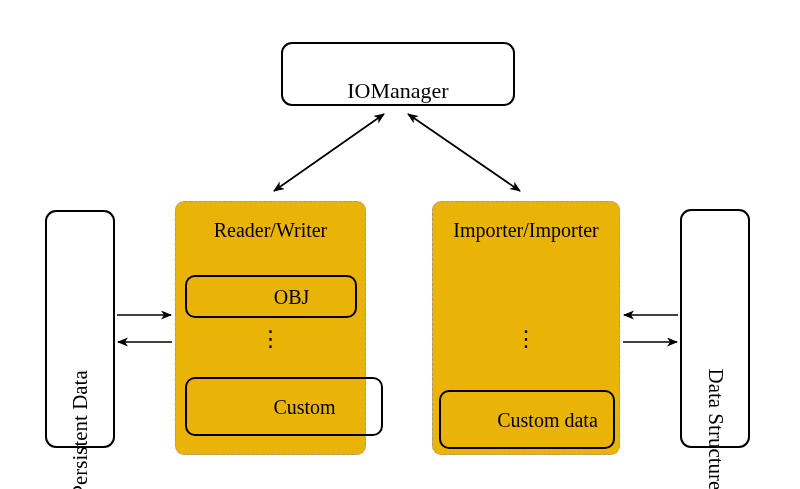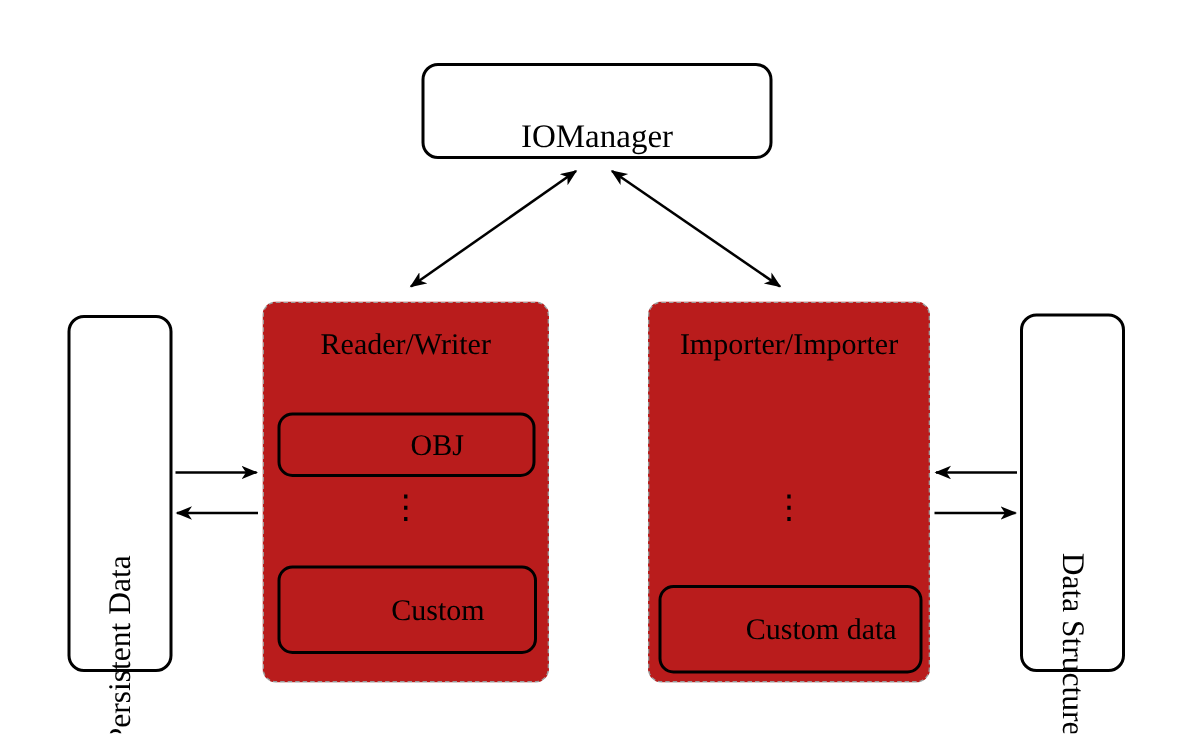--- a/index.html
+++ b/index.html
@@ -16,38 +16,38 @@
   }
   #node-iomanager { left:281px; top:42px; width:234px; height:64px; font-size:22px; }
   #node-persistent { left:45px;  top:210px; width:70px; height:238px; }
   #node-datastruct { left:680px; top:209px; width:70px; height:239px; }
   .vtext { white-space:nowrap; font-size:21px; }
   #node-persistent .vtext { transform:rotate(-90deg); }
   #node-datastruct .vtext { transform:rotate(90deg); }
 
   
   .panel {
-    position:absolute; background:#b91c1c; border:1.5px dashed #9b9b9b;
+    position:absolute; background:#eab308; border:1.5px dashed #9b9b9b;
     border-radius:9px; box-sizing:border-box;
   }
   #panel-rw { left:175px; top:201px; width:191px; height:254px; }
   #panel-ie { left:432px; top:201px; width:188px; height:254px; }
   .panel-title {
     position:absolute; left:0; top:17px; width:100%;
     text-align:center; font-size:20px;
   }
   
   .inner {
     position:absolute; background:transparent; border:2.5px solid #000;
     border-radius:10px; box-sizing:border-box;
     display:flex; flex-direction:column; align-items:center; justify-content:center;
     font-size:20px; line-height:1.3; text-align:center;padding-left:41px;
   }
   #rw-top    { left:9px; top:73px;  width:172px; height:43px; }
-  #rw-bottom { left:9px; top:175px; width:173px; height:59px; }
+  #rw-bottom { left:9px; top:175px; width:198px; height:59px; }
   #ie-top    { left:6px; top:73px;  width:176px; height:43px; }
   #ie-bottom { left:6px; top:188px; width:176px; height:59px; }
 
   .ellipsis {
     position:absolute; left:0; top:126px; width:100%;
     text-align:center; font-size:22px; line-height:1;
     font-family:"DejaVu Sans",sans-serif;
   }
 
   .arrow-layer {

